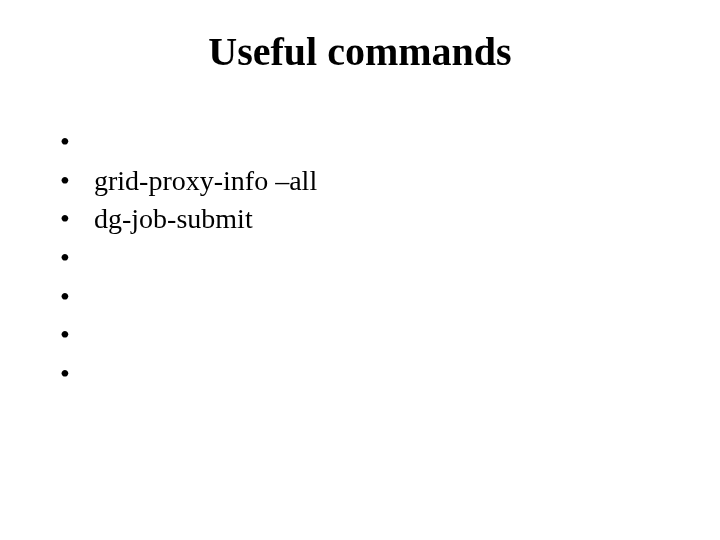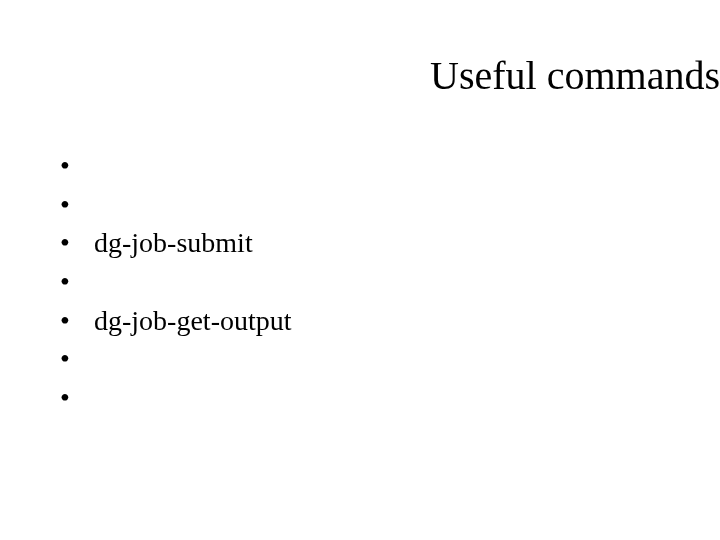--- a/index.html
+++ b/index.html
@@ -1,44 +1,44 @@
 <!DOCTYPE html>
 <html><head>
   <meta charset="utf-8">
   <style>
     * { margin: 0; padding: 0; box-sizing: border-box; }
     html, body { width: 720px; height: 540px; background: #fff; font-family: "Times New Roman", Times, serif; color: #000; }
     .slide { width: 720px; height: 540px; position: relative; }
-    .title { font-size: 40px; text-align: right; padding-top: 52px; font-weight: 400; }
+    .title { font-size: 40px; text-align: center; padding-top: 28px; font-weight: 700; }
     .list { margin-top: 48px; margin-left: 60px; }
     .item { font-size: 28px; line-height: 1.38; display: flex; align-items: baseline; }
     .bullet { width: 34px; flex: 0 0 34px; text-align: left; }
   </style>
 </head>
 <body>
 
 <div class="slide">
   <div class="title">Useful commands</div>
   <div class="list">
     <div class="item">
       <span class="bullet">•</span>
     </div>
     <div class="item">
       <span class="bullet">•</span>
+      <span>grid-proxy-info –all</span>
     </div>
     <div class="item">
       <span class="bullet">•</span>
       <span>dg-job-submit</span>
     </div>
     <div class="item">
       <span class="bullet">•</span>
     </div>
     <div class="item">
       <span class="bullet">•</span>
-      <span>dg-job-get-output</span>
     </div>
     <div class="item">
       <span class="bullet">•</span>
     </div>
     <div class="item">
       <span class="bullet">•</span>
     </div>
   </div>
 </div>
 

